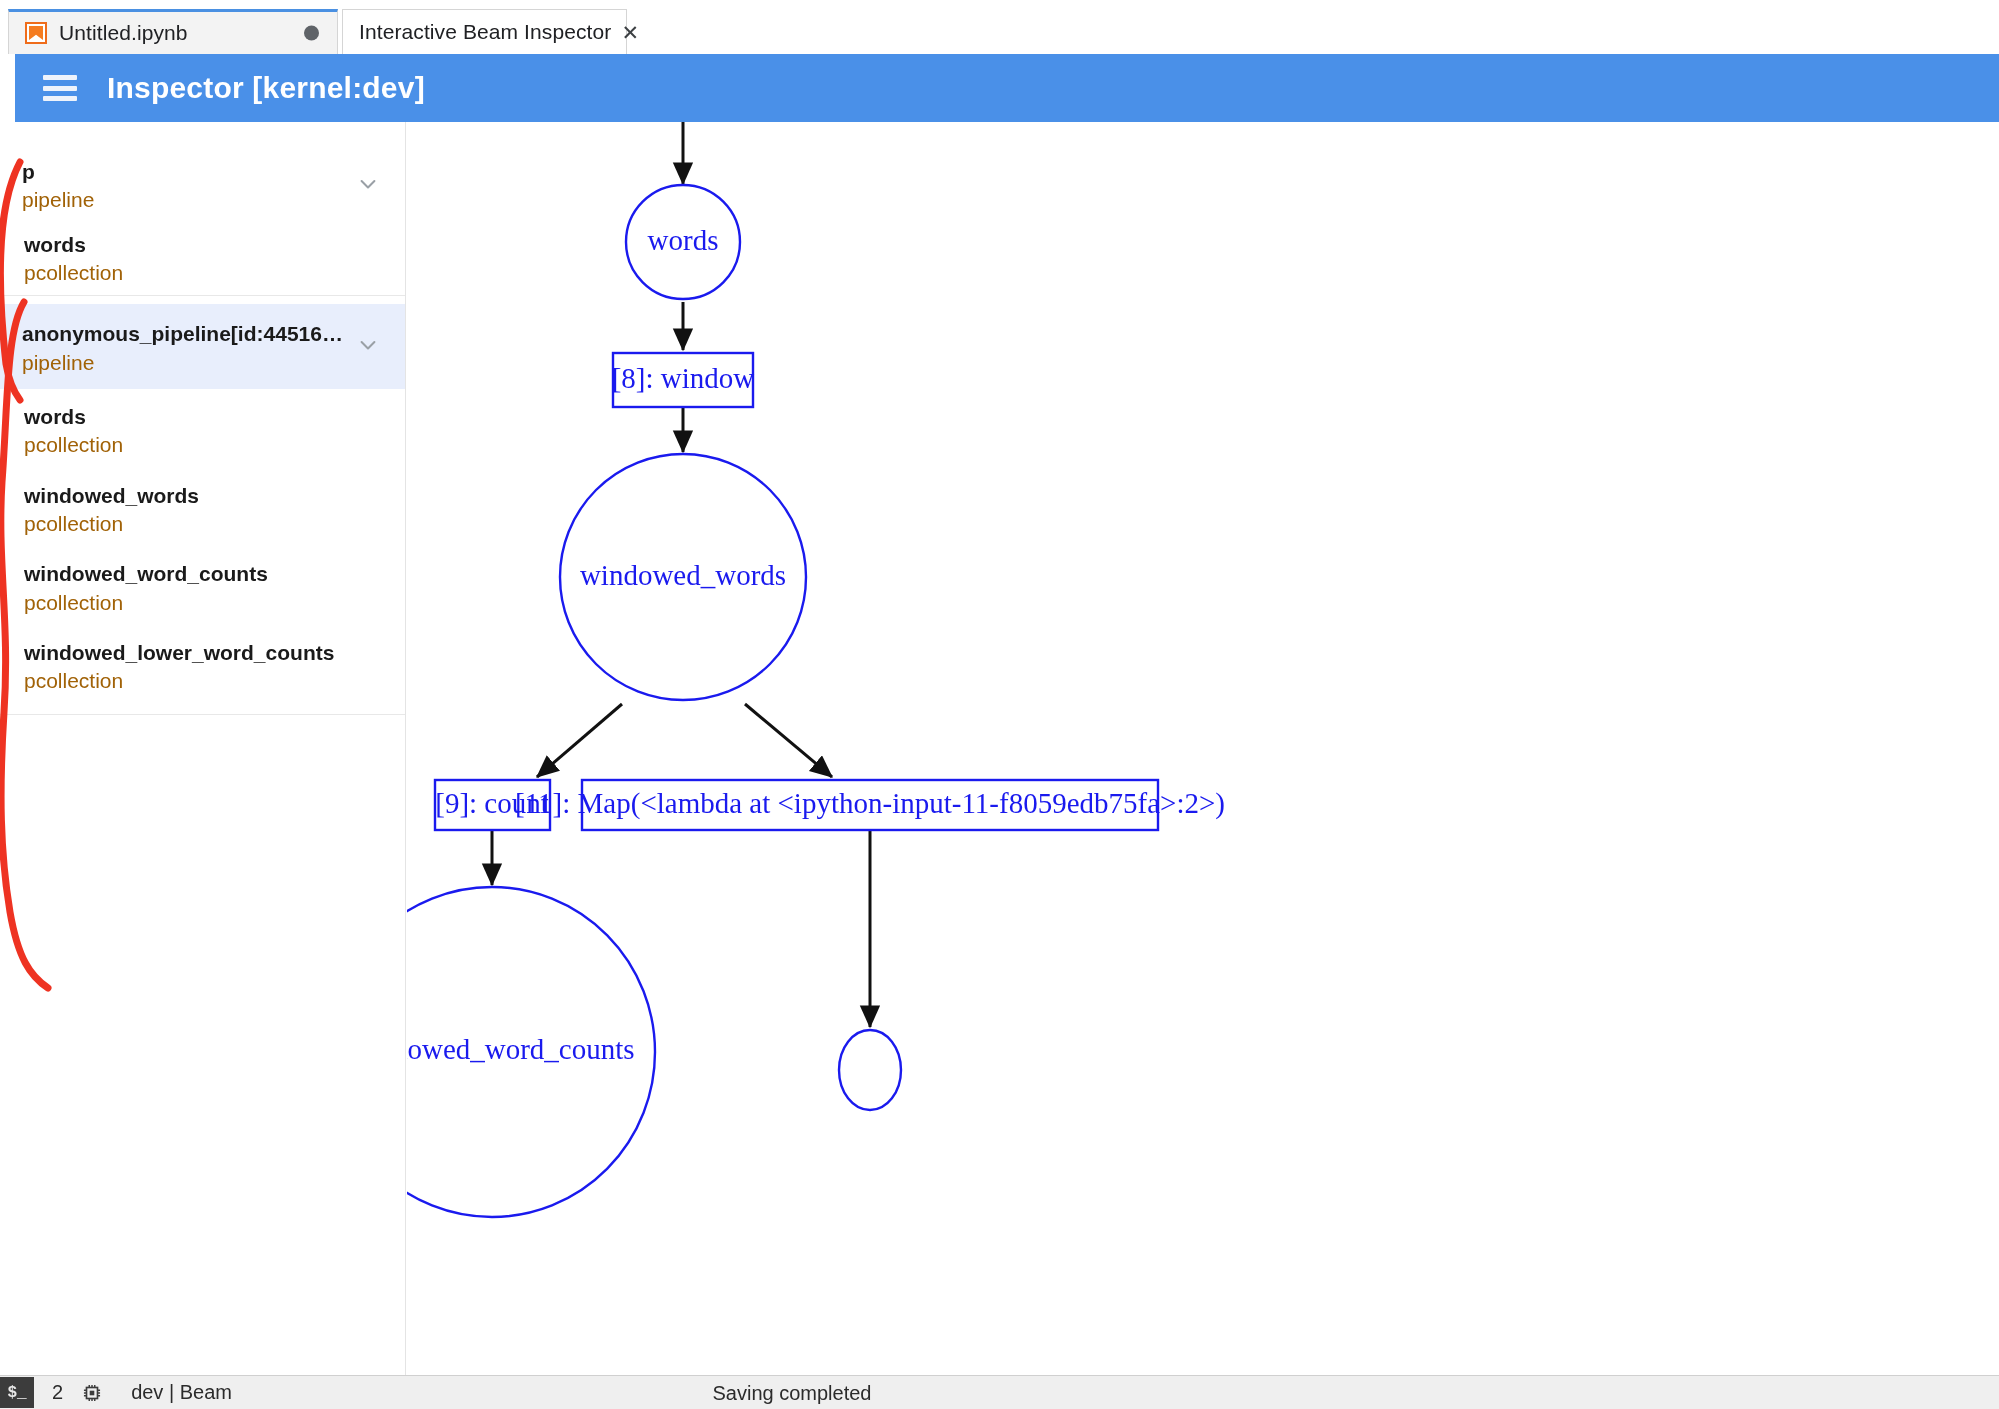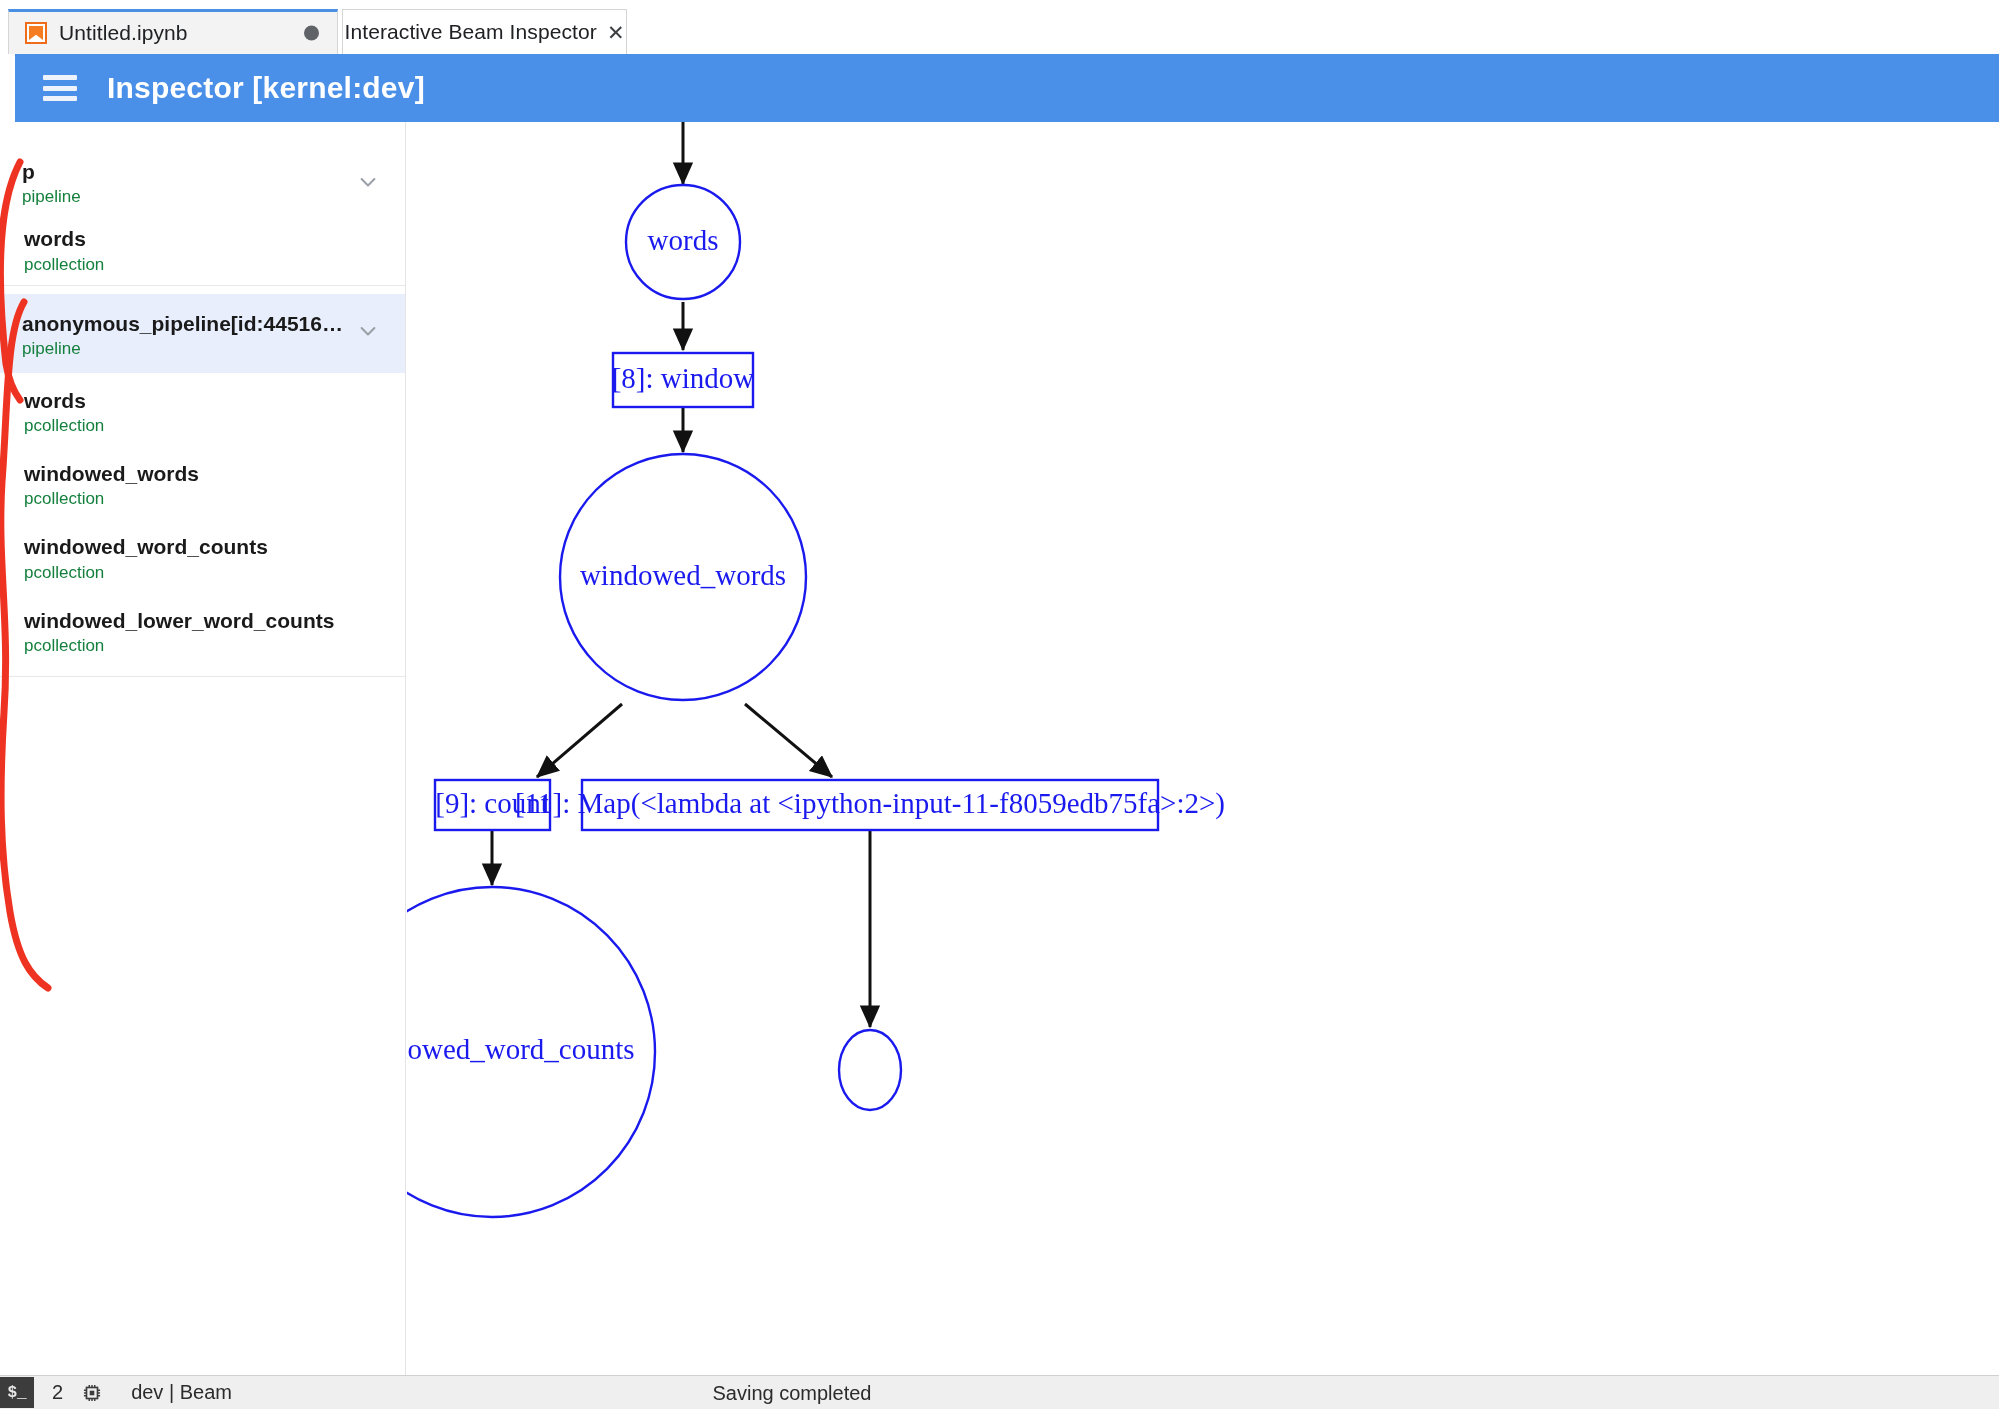--- a/index.html
+++ b/index.html
@@ -34,21 +34,21 @@
   .tab.inactive {
     left: 8px; width: 330px;
     border-top: 3px solid #4a90e2;
     justify-content: flex-start;
     background: #f3f3f3;
   }
   .tab.active {
     left: 342px; width: 285px;
     background: #ffffff;
     border-top: 1px solid #d5d5d5;
-    justify-content: center;
+    justify-content: space-between;
   }
   .nb-icon {
     width: 22px; height: 22px; flex: 0 0 22px;
     border: 2.5px solid #ef6c1a;
     background: #ffffff;
     margin-right: 12px;
     position: relative;
     display:inline-block;
   }
   .nb-icon::after {
@@ -98,21 +98,21 @@
   }
   .group { position: relative; border-bottom: 1px solid #e8e8e8; }
   .entry { position: relative; padding: 8px 30px 8px 22px; }
   .entry.child { padding-left: 24px; }
   .entry.selected { background: #e8eefc; }
   .entry-name {
     font-size: 21px; font-weight: 700; color: #1a1a1a;
     white-space: nowrap; overflow: hidden; line-height: 1.35;
   }
   .entry-type {
-    font-size: 17px; font-weight: 400; color: #15803d; line-height: 1.35;
+    font-size: 21px; font-weight: 400; color: #a16207; line-height: 1.35;
   }
   .chevron {
     position: absolute; right: 26px; top: 50%; transform: translateY(-60%);
     width: 22px; height: 22px;
   }
   .chevron svg { display:block; }
 
   
   .annot { position: absolute; pointer-events: none; }
   #annot-top { left: -10px; top: 32px; }

